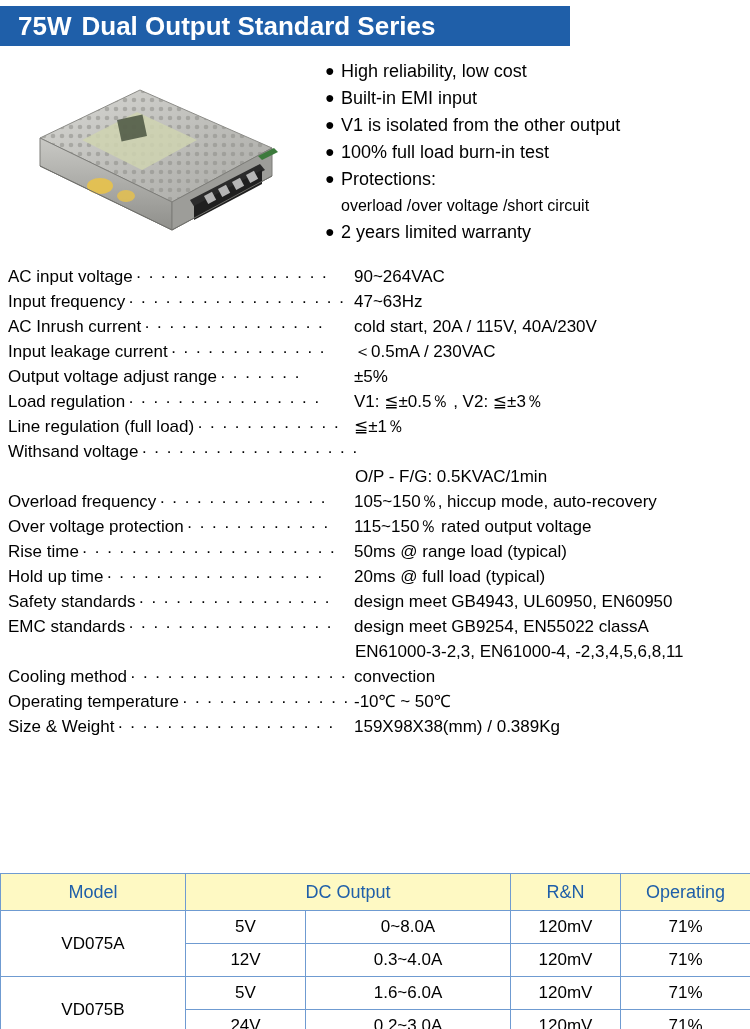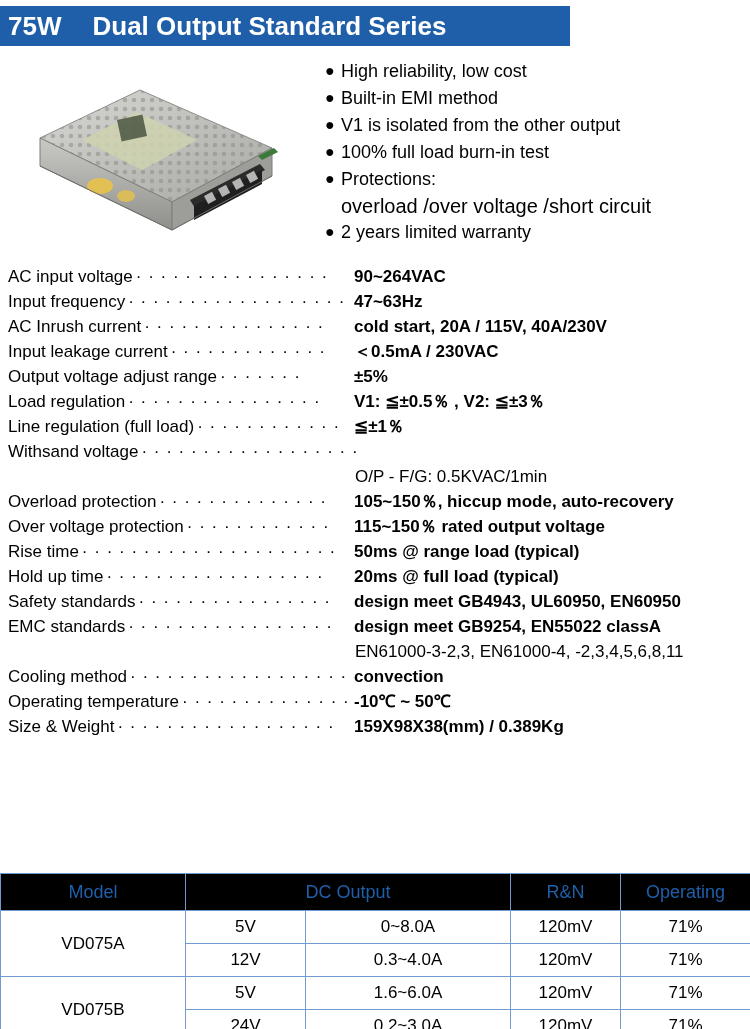--- a/index.html
+++ b/index.html
@@ -19,34 +19,34 @@
   
   .header-banner {
     position: absolute;
     left: 0;
     top: 6px;
     width: 570px;
     height: 40px;
     background: #1f5fa9;
     display: flex;
     align-items: center;
-    padding-left: 8px;
+    padding-left: 18px;
     box-sizing: border-box;
   }
   .header-watt {
     color: #ffffff;
     font-size: 26px;
     font-weight: bold;
     letter-spacing: 0px;
   }
   .header-title {
     color: #ffffff;
     font-size: 26px;
     font-weight: bold;
-    margin-left: 31px;
+    margin-left: 10px;
   }
 
   
   .product-image {
     position: absolute;
     left: 22px;
     top: 60px;
     width: 270px;
     height: 185px;
   }
@@ -68,21 +68,21 @@
   .bullet {
     width: 16px;
     flex: 0 0 16px;
     font-size: 16px;
     line-height: 26px;
   }
   .feature-text {
     flex: 1;
   }
   .feature-sub {
-    font-size: 20px;
+    font-size: 16px;
     line-height: 26px;
     margin-left: 16px;
   }
 
   
   .specs {
     position: absolute;
     left: 8px;
     top: 264px;
     width: 736px;
@@ -103,21 +103,20 @@
     white-space: nowrap;
     font-size: 17px;
     letter-spacing: 1px;
     padding: 0 3px;
     color: #000;
   }
   .spec-value {
     flex: 0 0 auto;
     text-align: left;
     min-width: 390px;
-    font-weight: bold;
   }
   .spec-cont {
     font-size: 17px;
     line-height: 25px;
     padding-left: 347px;
     white-space: nowrap;
   }
 
   
   .table-wrap {
@@ -133,21 +132,21 @@
   }
   table.out-table th,
   table.out-table td {
     border: 1px solid #6f9bd1;
     text-align: center;
     font-size: 17px;
     height: 28px;
     padding: 2px 0;
   }
   table.out-table thead th {
-    background: #000000;
+    background: #fef9c3;
     color: #1f5fa9;
     font-weight: normal;
     font-size: 18px;
     height: 32px;
   }
   td.model-cell {
     font-size: 18px;
   }
   .col-model { width: 185px; }
   .col-v     { width: 120px; }
@@ -208,21 +207,21 @@
   </svg>
 </div>
 
 <div class="features">
   <div class="feature-row">
     <span class="bullet">●</span>
     <span class="feature-text">High reliability, low cost</span>
   </div>
   <div class="feature-row">
     <span class="bullet">●</span>
-    <span class="feature-text">Built-in EMI method</span>
+    <span class="feature-text">Built-in EMI input</span>
   </div>
   <div class="feature-row">
     <span class="bullet">●</span>
     <span class="feature-text">V1 is isolated from the other output</span>
   </div>
   <div class="feature-row">
     <span class="bullet">●</span>
     <span class="feature-text">100% full load burn-in test</span>
   </div>
   <div class="feature-row">
@@ -280,21 +279,21 @@
     <span class="spec-value">≦±1％</span>
   </div>
 
   <div class="spec-row">
     <span class="spec-label">Withsand voltage</span>
     <span class="spec-dots">· · · · · · · · · · · · · · · · · ·</span>
   </div>
   <div class="spec-cont">O/P - F/G: 0.5KVAC/1min</div>
 
   <div class="spec-row">
-    <span class="spec-label">Overload protection</span>
+    <span class="spec-label">Overload frequency</span>
     <span class="spec-dots">· · · · · · · · · · · · · ·</span>
     <span class="spec-value">105~150％, hiccup mode, auto-recovery</span>
   </div>
 
   <div class="spec-row">
     <span class="spec-label">Over voltage protection</span>
     <span class="spec-dots">· · · · · · · · · · · ·</span>
     <span class="spec-value">115~150％ rated output voltage</span>
   </div>
 

